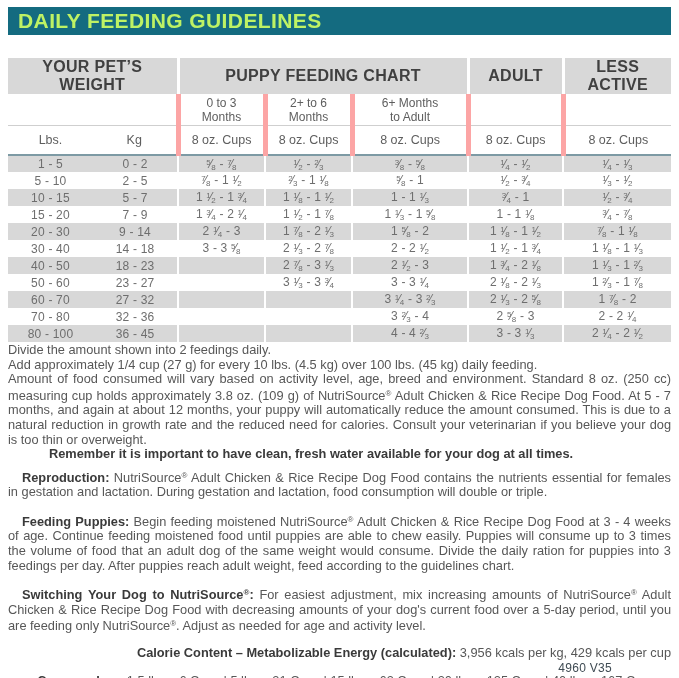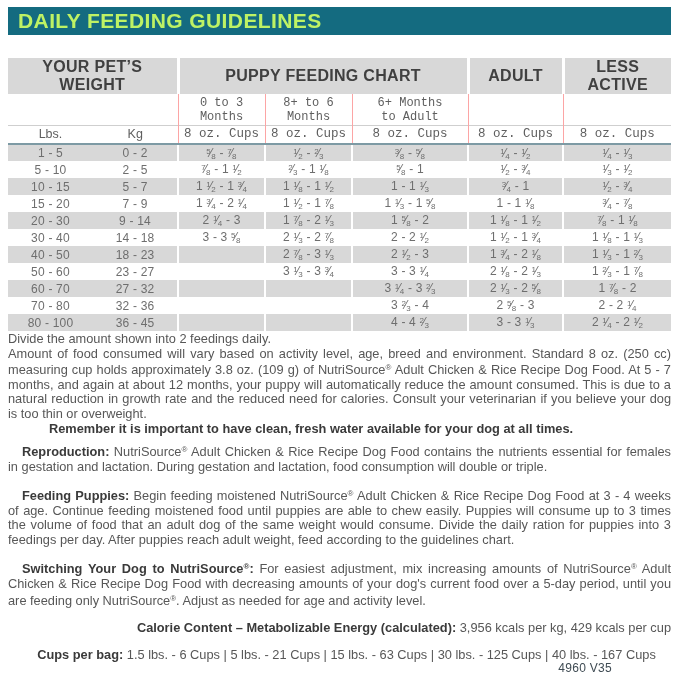--- a/index.html
+++ b/index.html
@@ -51,25 +51,25 @@
     color: #5e5e5e;
     height: 31px;
     line-height: 1.18;
     white-space: pre-line;
     vertical-align: middle;
     padding-top: 2px;
   }
   tr.units-row td {
     font-size: 12.5px;
     color: #5e5e5e;
-    height: 19px;
+    height: 30px;
     border-top: 1px solid #cfcfcf;
     border-bottom: 2px solid #7d9aa4;
   }
-  tr.months-row th.vsep, tr.units-row td.vsep { border-left: 1px solid #fca5a5; font-family: Liberation Mono, monospace; }
+  tr.months-row th.vsep, tr.units-row td.vsep { border-left: 5px solid #fca5a5; }
 
   tbody.data tr { height: 17px; border-radius: 6px; }
   tbody.data tr:nth-child(odd) { background: #d8d8d8; }
   tbody.data td {
     font-size: 12px;
     color: #6e6e6e;
     letter-spacing: 0.2px;
   }
   tbody.data td.sep { border-left: 2px solid #ffffff; }
 
@@ -120,21 +120,21 @@
         <th colspan="2">YOUR PET’S WEIGHT</th>
         <th colspan="3">PUPPY FEEDING CHART</th>
         <th>ADULT</th>
         <th>LESS ACTIVE</th>
       </tr>
       <tr class="months-row">
         <th></th>
         <th></th>
         <th class="vsep">0 to 3
 Months</th>
-        <th class="vsep">8+ to 6
+        <th class="vsep">2+ to 6
 Months</th>
         <th class="vsep">6+ Months
 to Adult</th>
         <th class="vsep"></th>
         <th class="vsep"></th>
       </tr>
       <tr class="units-row">
         <td>Lbs.</td>
         <td>Kg</td>
         <td class="vsep">8 oz. Cups</td>
@@ -242,20 +242,21 @@
           <td class="sep"></td>
           <td class="sep">4 - 4 <span class="fr"><span class="fn">2</span><span class="fsl">⁄</span><span class="fd">3</span></span></td>
           <td class="sep">3 - 3 <span class="fr"><span class="fn">1</span><span class="fsl">⁄</span><span class="fd">3</span></span></td>
           <td class="sep">2 <span class="fr"><span class="fn">1</span><span class="fsl">⁄</span><span class="fd">4</span></span> - 2 <span class="fr"><span class="fn">1</span><span class="fsl">⁄</span><span class="fd">2</span></span></td>
         </tr>
       </tbody>
   </table>
 
   <div class="notes">
     <div class="line">Divide the amount shown into 2 feedings daily.</div>
+    <div class="line">Add approximately 1/4 cup (27 g) for every 10 lbs. (4.5 kg) over 100 lbs. (45 kg) daily feeding.</div>
     <div class="flow">Amount of food consumed will vary based on activity level, age, breed and environment. Standard 8 oz. (250 cc) measuring cup holds approximately 3.8 oz. (109 g) of NutriSource<sup class="reg">®</sup> Adult Chicken &amp; Rice Recipe Dog Food. At 5 - 7 months, and again at about 12 months, your puppy will automatically reduce the amount consumed. This is due to a natural reduction in growth rate and the reduced need for calories. Consult your veterinarian if you believe your dog is too thin or overweight.</div>
     <div class="bold-line">Remember it is important to have clean, fresh water available for your dog at all times.</div>
 
     <p class="sec"><b>Reproduction:</b><span> NutriSource<sup class="reg">®</sup> Adult Chicken &amp; Rice Recipe Dog Food contains the nutrients essential for females in gestation and lactation. During gestation and lactation, food consumption will double or triple.</span></p>
 
     <p class="sec"><b>Feeding Puppies:</b><span> Begin feeding moistened NutriSource<sup class="reg">®</sup> Adult Chicken &amp; Rice Recipe Dog Food at 3 - 4 weeks of age. Continue feeding moistened food until puppies are able to chew easily. Puppies will consume up to 3 times the volume of food that an adult dog of the same weight would consume. Divide the daily ration for puppies into 3 feedings per day. After puppies reach adult weight, feed according to the guidelines chart.</span></p>
 
     <p class="sec"><b>Switching Your Dog to NutriSource<sup class="reg">®</sup>:</b><span> For easiest adjustment, mix increasing amounts of NutriSource<sup class="reg">®</sup> Adult Chicken &amp; Rice Recipe Dog Food with decreasing amounts of your dog's current food over a 5-day period, until you are feeding only NutriSource<sup class="reg">®</sup>. Adjust as needed for age and activity level.</span></p>
 
     <p class="sec line" style="text-align:right"><b>Calorie Content – Metabolizable Energy (calculated):</b><span> 3,956 kcals per kg, 429 kcals per cup</span></p>

